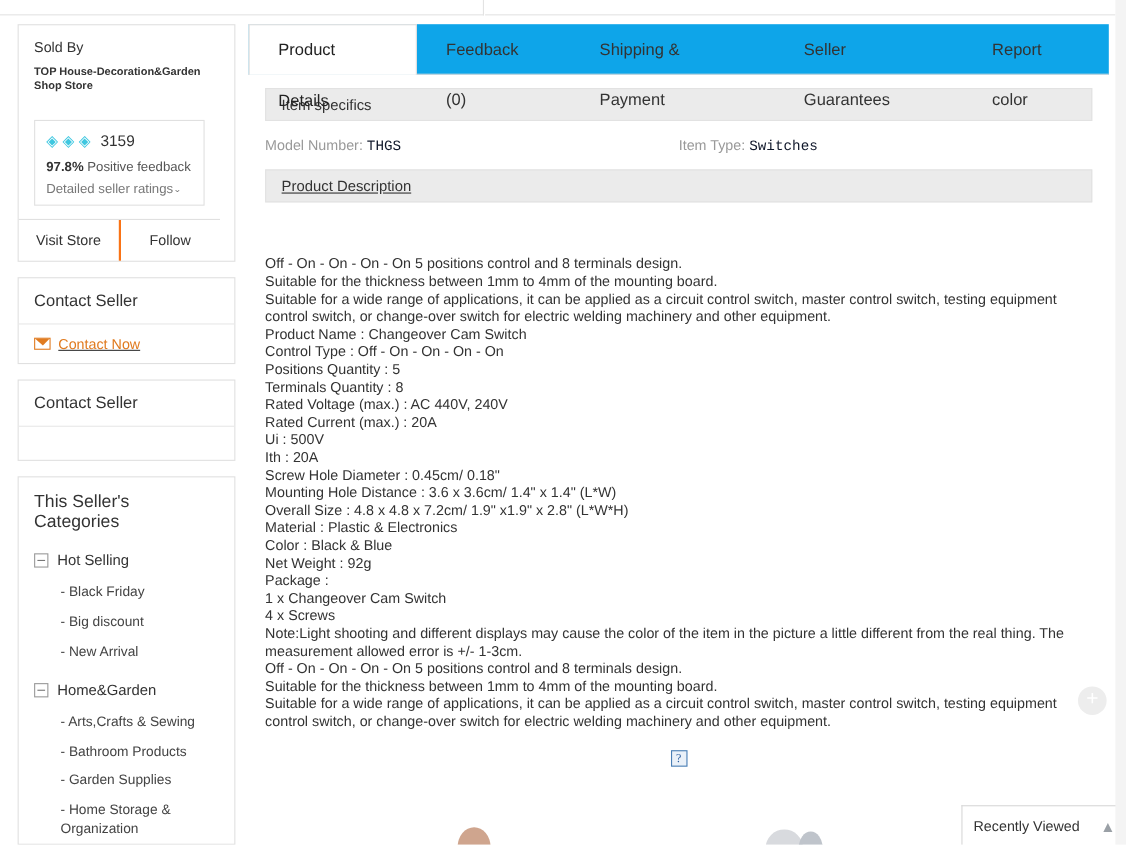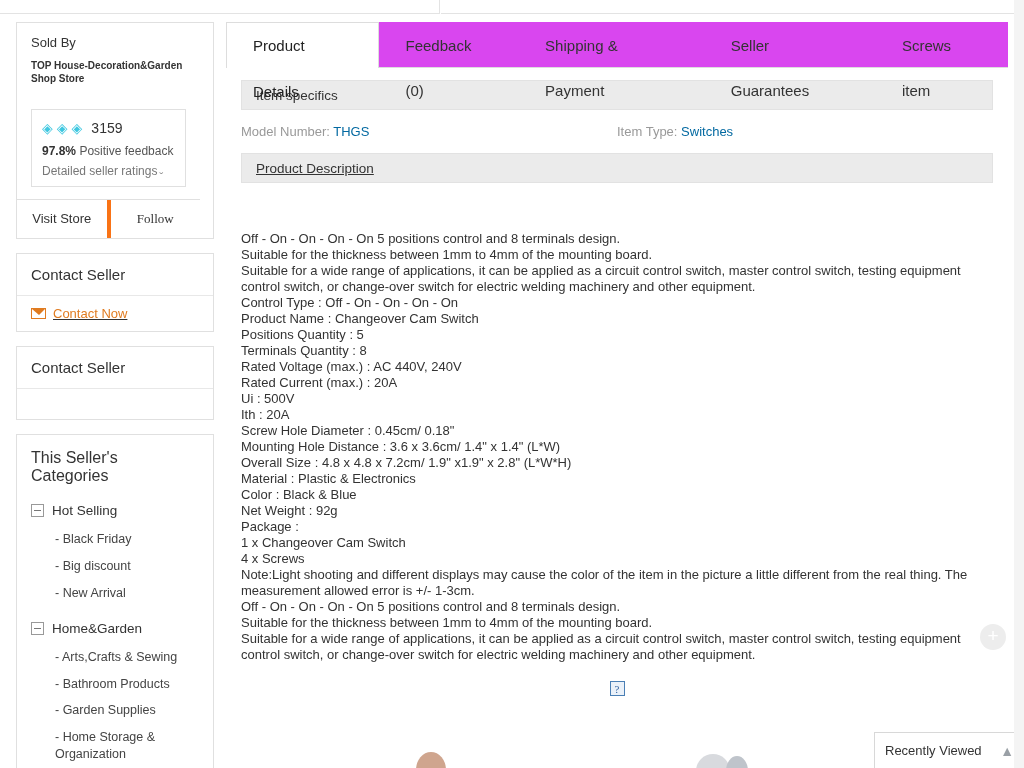--- a/index.html
+++ b/index.html
@@ -110,21 +110,21 @@
     margin: 0 -14px;
   }
   .store-actions .act {
     flex: 1;
     text-align: center;
     padding: 11px 0;
     font-size: 13px;
     color: #333;
     cursor: pointer;
   }
-  .store-actions .act + .act { border-left: 4px solid #f97316; font-family: Liberation Serif, serif; }
+  .store-actions .act + .act { border-left: 2px solid #f97316; }
 
   .section-title {
     font-size: 15px;
     color: #333;
     padding: 12px 14px;
     border-bottom: 1px solid #e8e8e8;
   }
   .contact-row {
     padding: 10px 14px;
     display: flex;
@@ -199,21 +199,21 @@
     position: absolute;
     left: 226px;
     top: 22px;
     width: 782px;
   }
   .tabs {
     display: flex;
     align-items: flex-end;
     border-bottom: 1px solid #ddd;
     height: 46px;
-    background: #d946ef;
+    background: #0ea5e9;
   }
   .tab {
     padding: 0 26px;
     height: 45px;
     line-height: 45px;
     font-size: 15px;
     color: #333;
     cursor: pointer;
     border: 1px solid transparent;
     border-bottom: none;
@@ -239,21 +239,21 @@
     width: 752px;
     margin-left: 15px;
   }
   .specifics {
     display: flex;
     padding: 14px 15px 0 15px;
     font-size: 13px;
     color: #999;
   }
   .spec-cell { width: 376px; }
-  .spec-cell .val { color: #0369a1; }
+  .spec-cell .val { color: #0f172a; font-family: Liberation Mono, monospace; }
   .desc {
     padding: 18px 15px 0 15px;
     width: 782px;
   }
   .desc p {
     margin: 0;
     font-size: 13px;
     line-height: 16px;
     color: #333;
   }
@@ -410,21 +410,21 @@
     </div>
   </div>
 
   <div class="main">
 
     <div class="tabs">
       <div class="tab active">Product Details</div>
       <div class="tab">Feedback (0)</div>
       <div class="tab">Shipping &amp; Payment</div>
       <div class="tab">Seller Guarantees</div>
-      <div class="tab">Screws item</div>
+      <div class="tab">Report color</div>
     </div>
 
     <div class="panel-bar">Item specifics</div>
 
     <div class="specifics">
       <div class="spec-cell">
         <span>Model Number:</span>
         <span class="val">THGS</span>
       </div>
       <div class="spec-cell">
@@ -432,22 +432,22 @@
         <span class="val">Switches</span>
       </div>
     </div>
 
     <div class="panel-bar" style="margin-top:14px;text-decoration:underline;">Product Description</div>
 
     <div class="desc">
       <p style="margin-top:30px;">Off - On - On - On - On 5 positions control and 8 terminals design.</p>
       <p>Suitable for the thickness between 1mm to 4mm of the mounting board.</p>
       <p class="wrap" style="width:750px;">Suitable for a wide range of applications, it can be applied as a circuit control switch, master control switch, testing equipment control switch, or change-over switch for electric welding machinery and other equipment.</p>
+      <p>Product Name : Changeover Cam Switch</p>
       <p>Control Type : Off - On - On - On - On</p>
-      <p>Product Name : Changeover Cam Switch</p>
       <p>Positions Quantity : 5</p>
       <p>Terminals Quantity : 8</p>
       <p>Rated Voltage (max.) : AC 440V, 240V</p>
       <p>Rated Current (max.) : 20A</p>
       <p>Ui : 500V</p>
       <p>Ith : 20A</p>
       <p>Screw Hole Diameter : 0.45cm/ 0.18"</p>
       <p>Mounting Hole Distance : 3.6 x 3.6cm/ 1.4" x 1.4" (L*W)</p>
       <p>Overall Size : 4.8 x 4.8 x 7.2cm/ 1.9" x1.9" x 2.8" (L*W*H)</p>
       <p>Material : Plastic &amp; Electronics</p>

